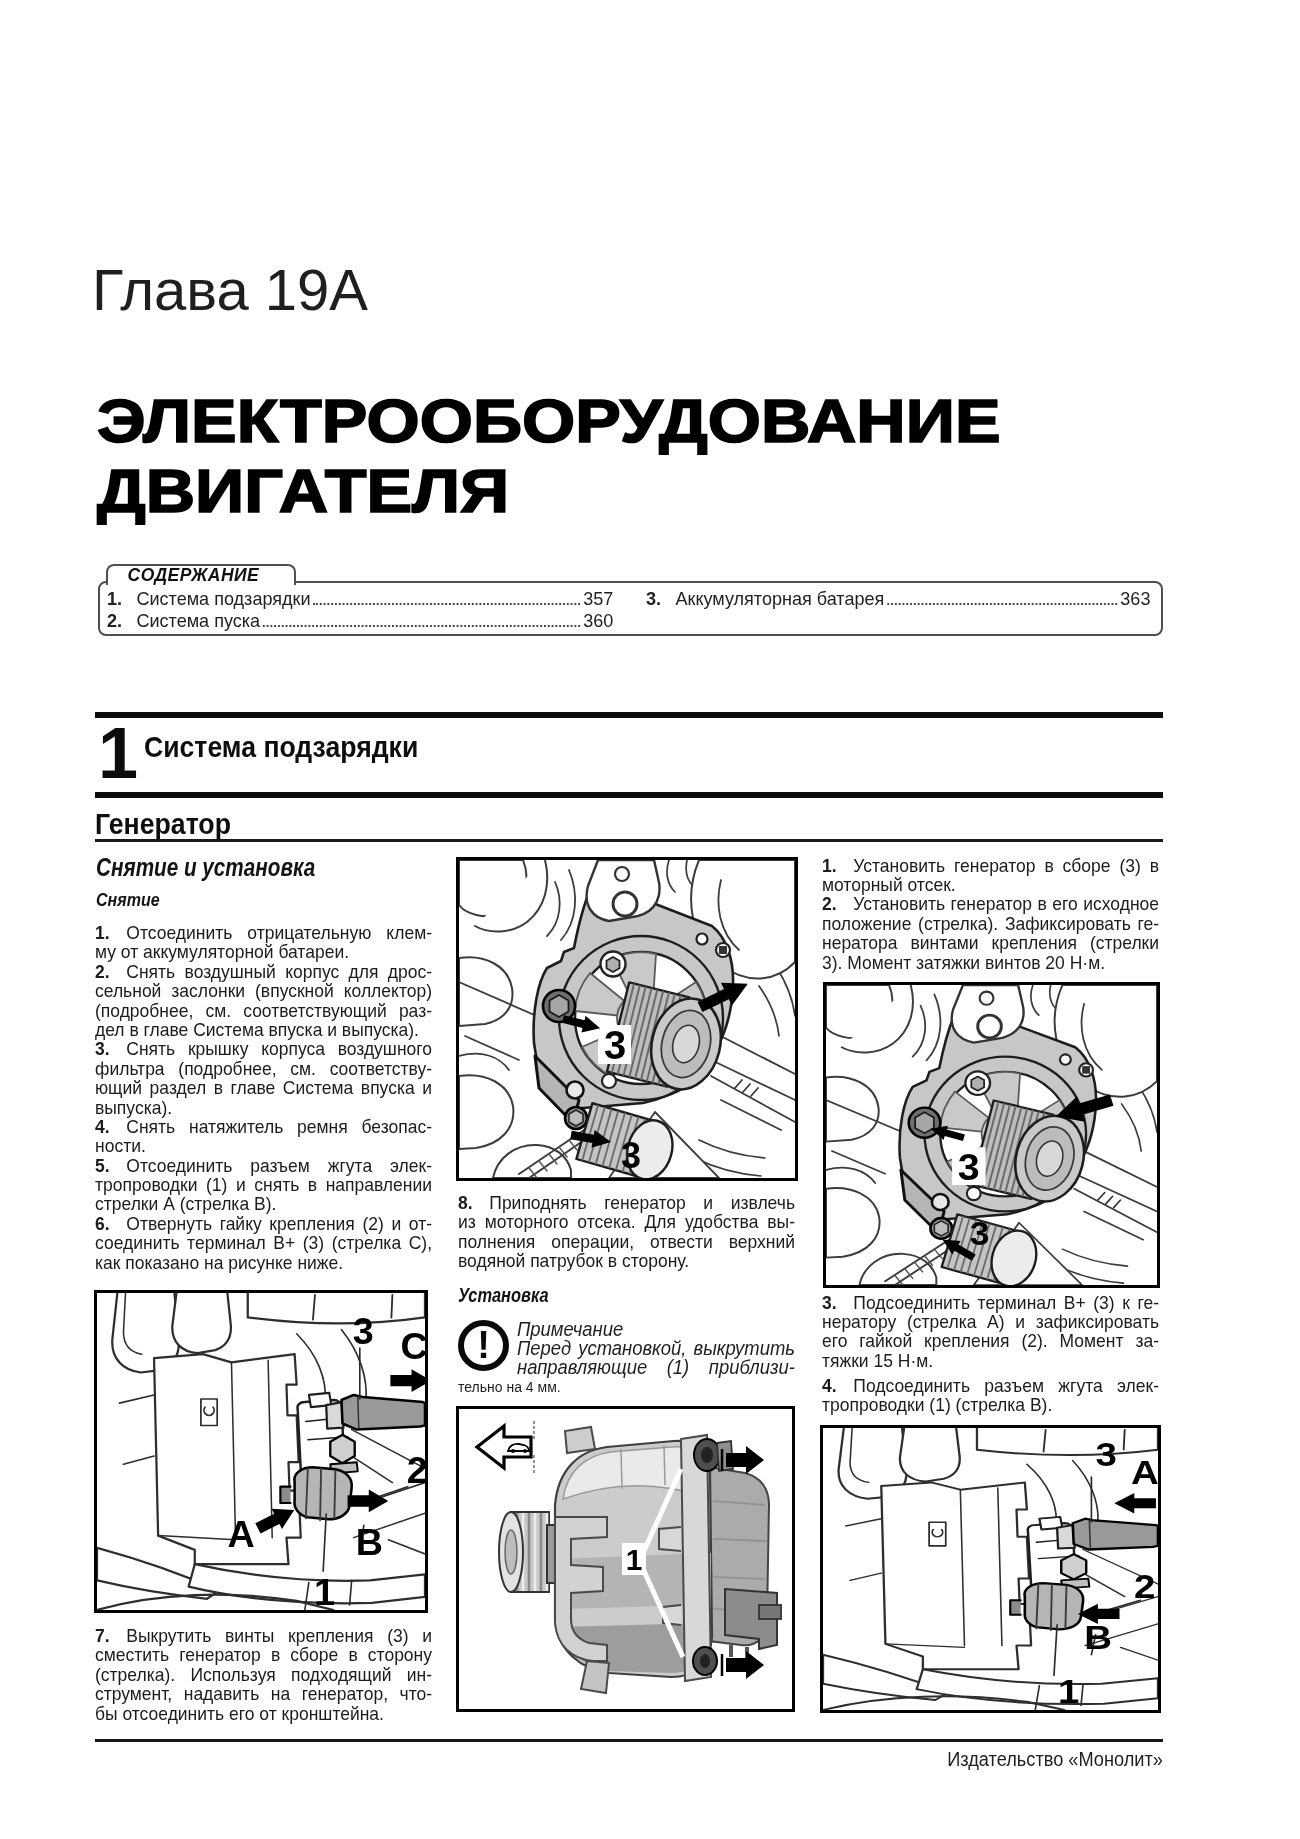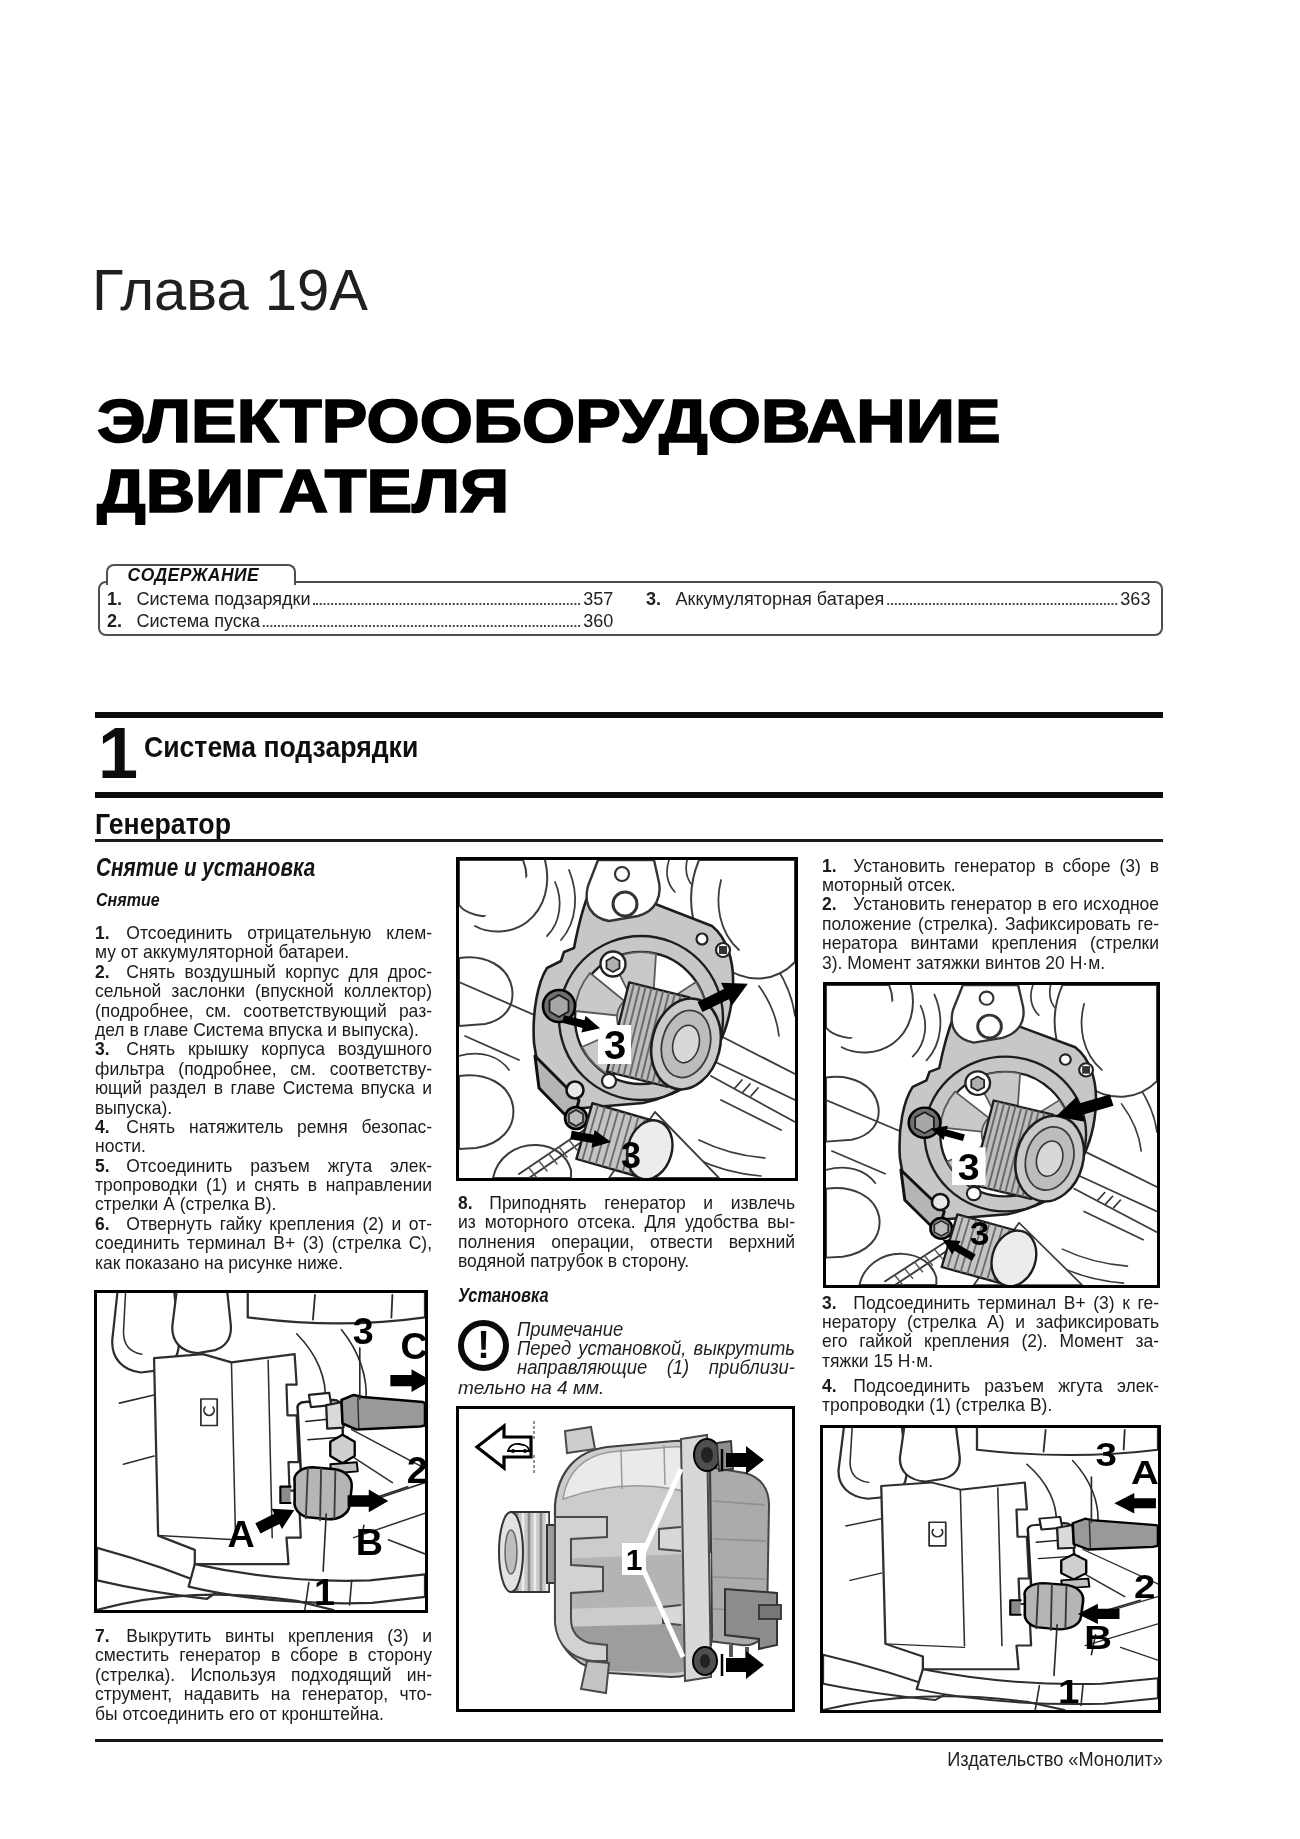--- a/index.html
+++ b/index.html
@@ -303,21 +303,21 @@
   <div class="abs bi" style="left:458px;top:1285px;font-size:20px;color:#141414;transform:scaleX(0.82);">Установка</div>
 
   <div class="abs" style="left:458px;top:1320px;width:39px;height:39px;border:6px solid #0a0a0a;border-radius:50%;"></div>
   <div class="abs" style="left:458px;top:1322px;width:51px;height:47px;font-size:38px;font-weight:bold;text-align:center;line-height:47px;color:#0a0a0a;">!</div>
 
   <div class="abs" style="left:517px;top:1319.6px;width:294px;transform:scaleX(0.9455);transform-origin:left top;font-size:19.5px;font-style:italic;color:#1f1f1f;">
     <div class="lnl">Примечание</div>
     <div class="ln">Перед установкой, выкрутить</div>
     <div class="ln">направляющие (1) приблизи-</div>
   </div>
-  <div class="abs lnl" style="left:458px;top:1377.8px;font-size:19px;font-style:italic;color:#1f1f1f;">тельно на 4 мм.</div>
+  <div class="abs lnl" style="left:458px;top:1377.8px;font-size:14px;color:#1f1f1f;">тельно на 4 мм.</div>
 
   <div class="frame" style="left:456px;top:1406px;width:333px;height:300px;">
 <svg width="333" height="300" viewBox="0 0 333 300">
 
   <rect x="52" y="103" width="38" height="80" fill="#c9c9c9" stroke="#333" stroke-width="2"></rect>
   <g stroke-width="2.6">
     <line x1="58" y1="104" x2="58" y2="182" stroke="#8a8a8a"></line>
     <line x1="64" y1="104" x2="64" y2="182" stroke="#ededed"></line>
     <line x1="70" y1="104" x2="70" y2="182" stroke="#8a8a8a"></line>
     <line x1="76" y1="104" x2="76" y2="182" stroke="#ededed"></line>

